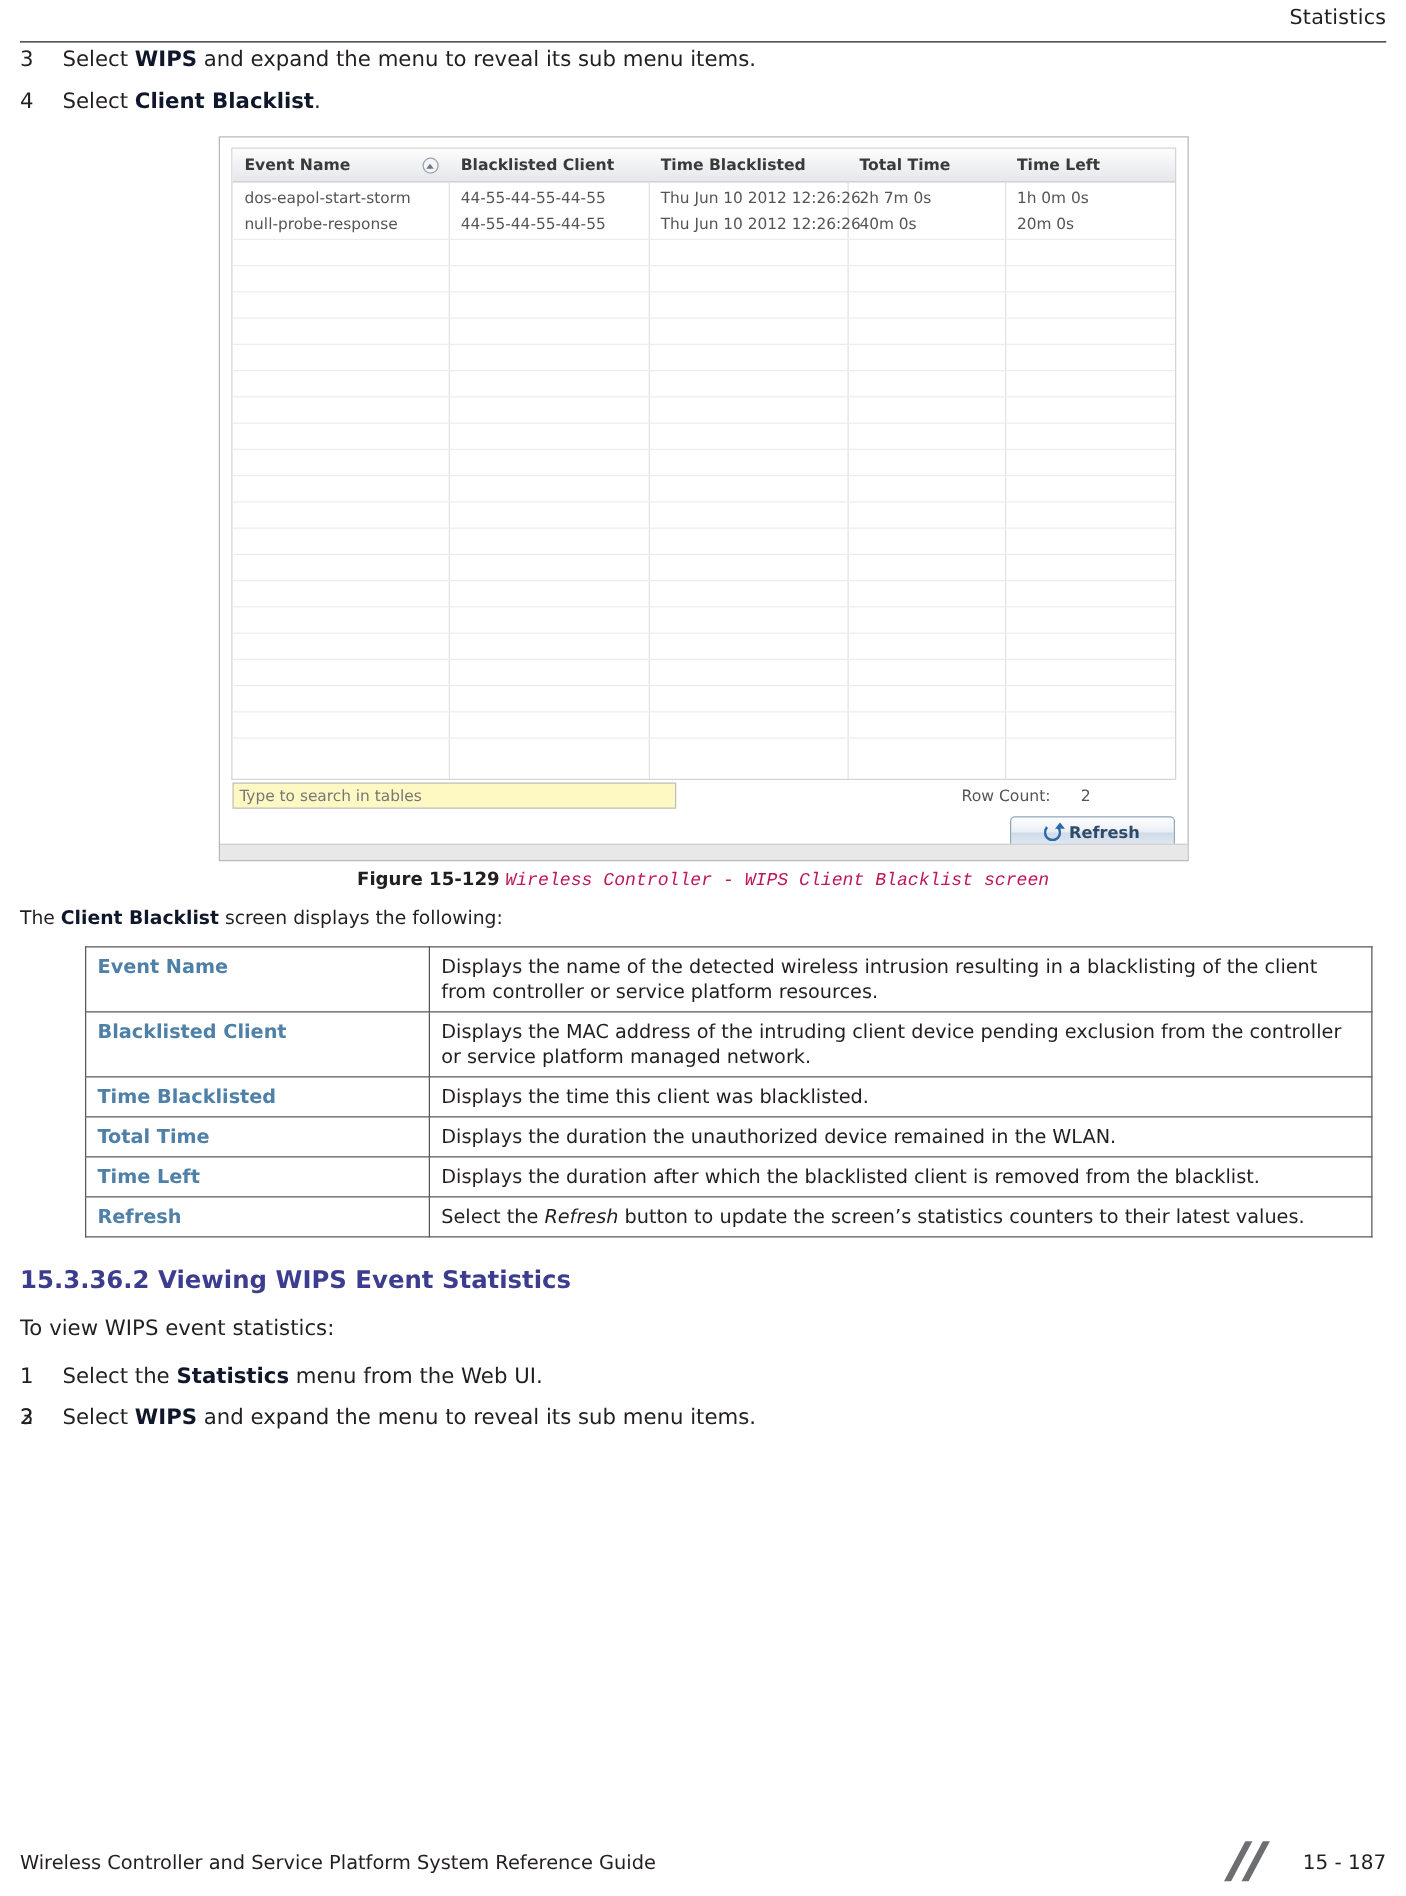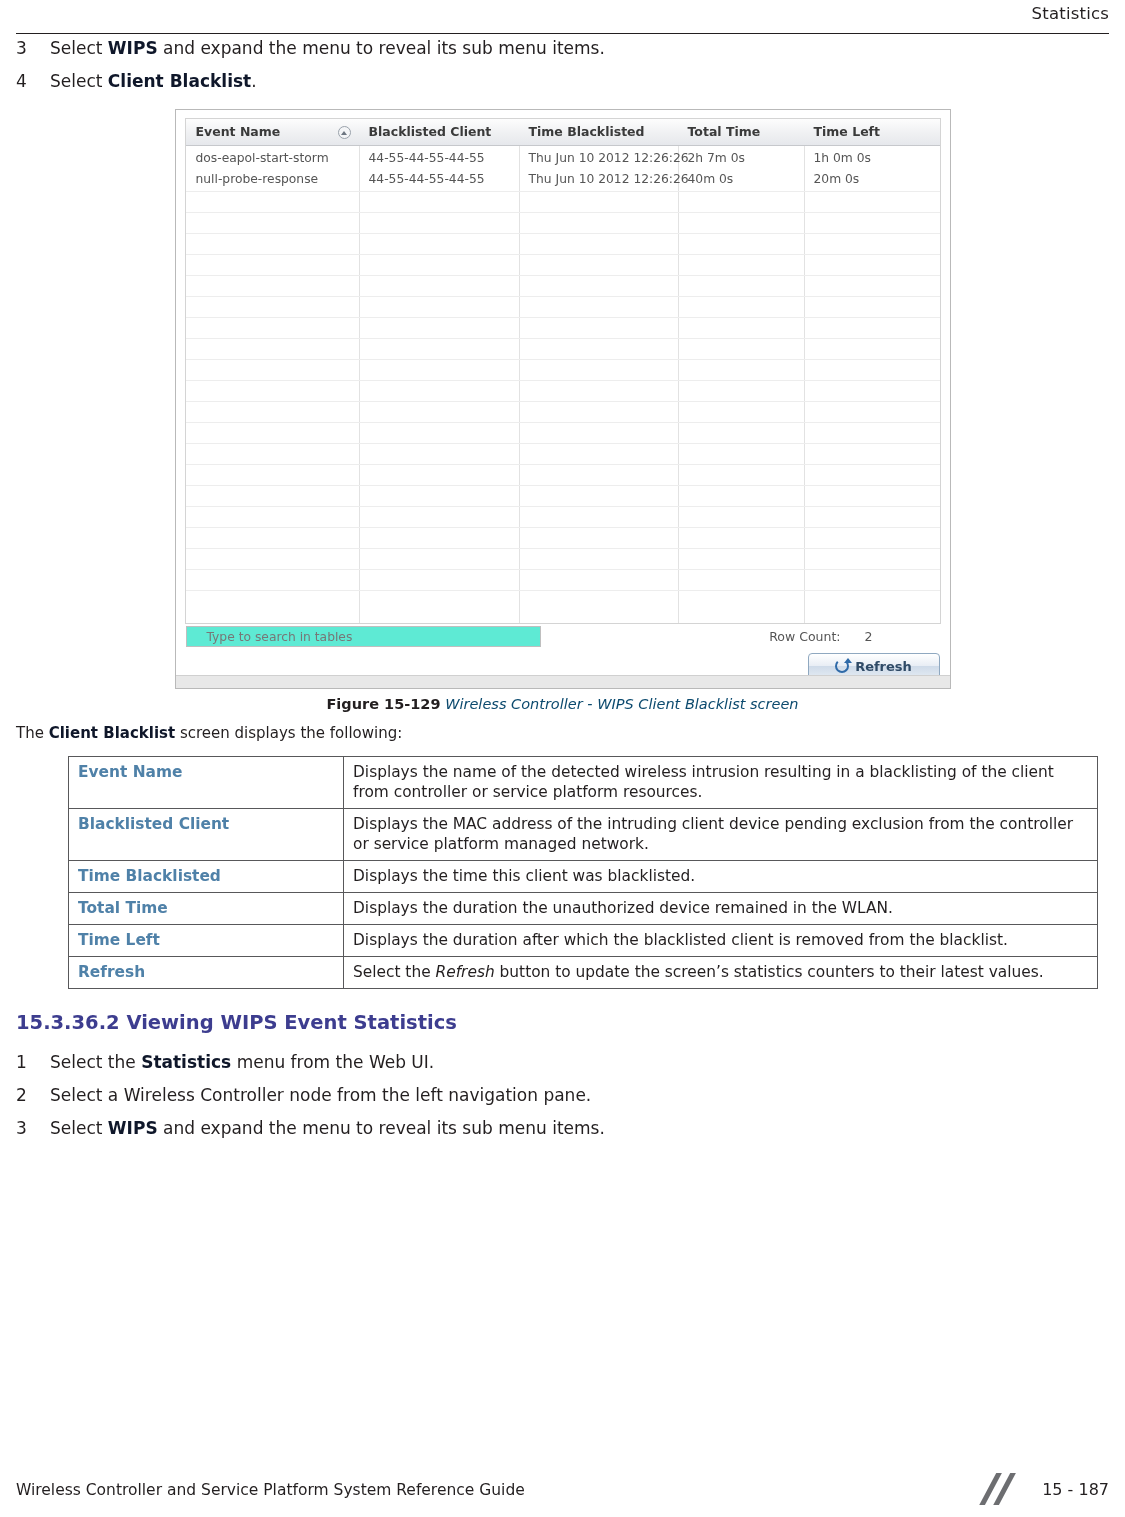--- a/index.html
+++ b/index.html
@@ -175,25 +175,25 @@
     bottom: 8px;
     height: 54px;
   }
   .search-box {
     position: absolute;
     left: 1px;
     top: 0;
     width: 355px;
     height: 21px;
     border: 1px solid #bfbfbf;
-    background: #5eead4;
+    background: #fef9c3;
     box-sizing: border-box;
     font-size: 12.3px;
     color: #777777;
-    padding: 3px 0 0 20px;
+    padding: 3px 0 0 5px;
   }
   .rowcount {
     position: absolute;
     right: 100px;
     top: 3px;
     font-size: 12.5px;
     color: #555555;
     white-space: nowrap;
     text-align: center;
   }
@@ -253,21 +253,22 @@
     text-align: center;
     font-size: 14.5px;
     margin-top: 7px;
     color: #231f20;
   }
   .fig-caption .fignum {
     font-weight: bold;
   }
   .fig-caption .figtitle {
     font-style: italic;
-    color: #0c4a6e;
+    color: #be185d;
+    font-family: Liberation Mono, monospace;
   }
   .lead {
     font-size: 15px;
     line-height: 24px;
     margin: 9px 0 11px 0;
   }
   
   table.defs {
     border-collapse: collapse;
     width: 1030px;
@@ -479,26 +480,27 @@
         <tr>
           <td class="term">Refresh</td>
           <td><span>Select the </span><span class="ital">Refresh</span><span> button to update the screen’s statistics counters to their latest values.</span></td>
         </tr>
       </tbody>
     </table>
 
     <h3 class="subhead">15.3.36.2  Viewing WIPS Event Statistics</h3>
 
 
+    <p class="para">To view WIPS event statistics:</p>
 
     <p class="numlist">
       <span class="num">1</span><span>Select the </span><span class="blue">Statistics</span><span> menu from the Web UI.</span>
     </p>
     <p class="numlist">
-      <span class="num">2</span><span>Select a Wireless Controller node from the left navigation pane.</span>
+      <span class="num">2</span>
     </p>
     <p class="numlist">
       <span class="num">3</span><span>Select </span><span class="blue">WIPS</span><span> and expand the menu to reveal its sub menu items.</span>
     </p>
 
   </div>
 
   <div class="footer">
     <div class="footer-text">Wireless Controller and Service Platform System Reference Guide</div>
     <div class="footer-slash"></div>

